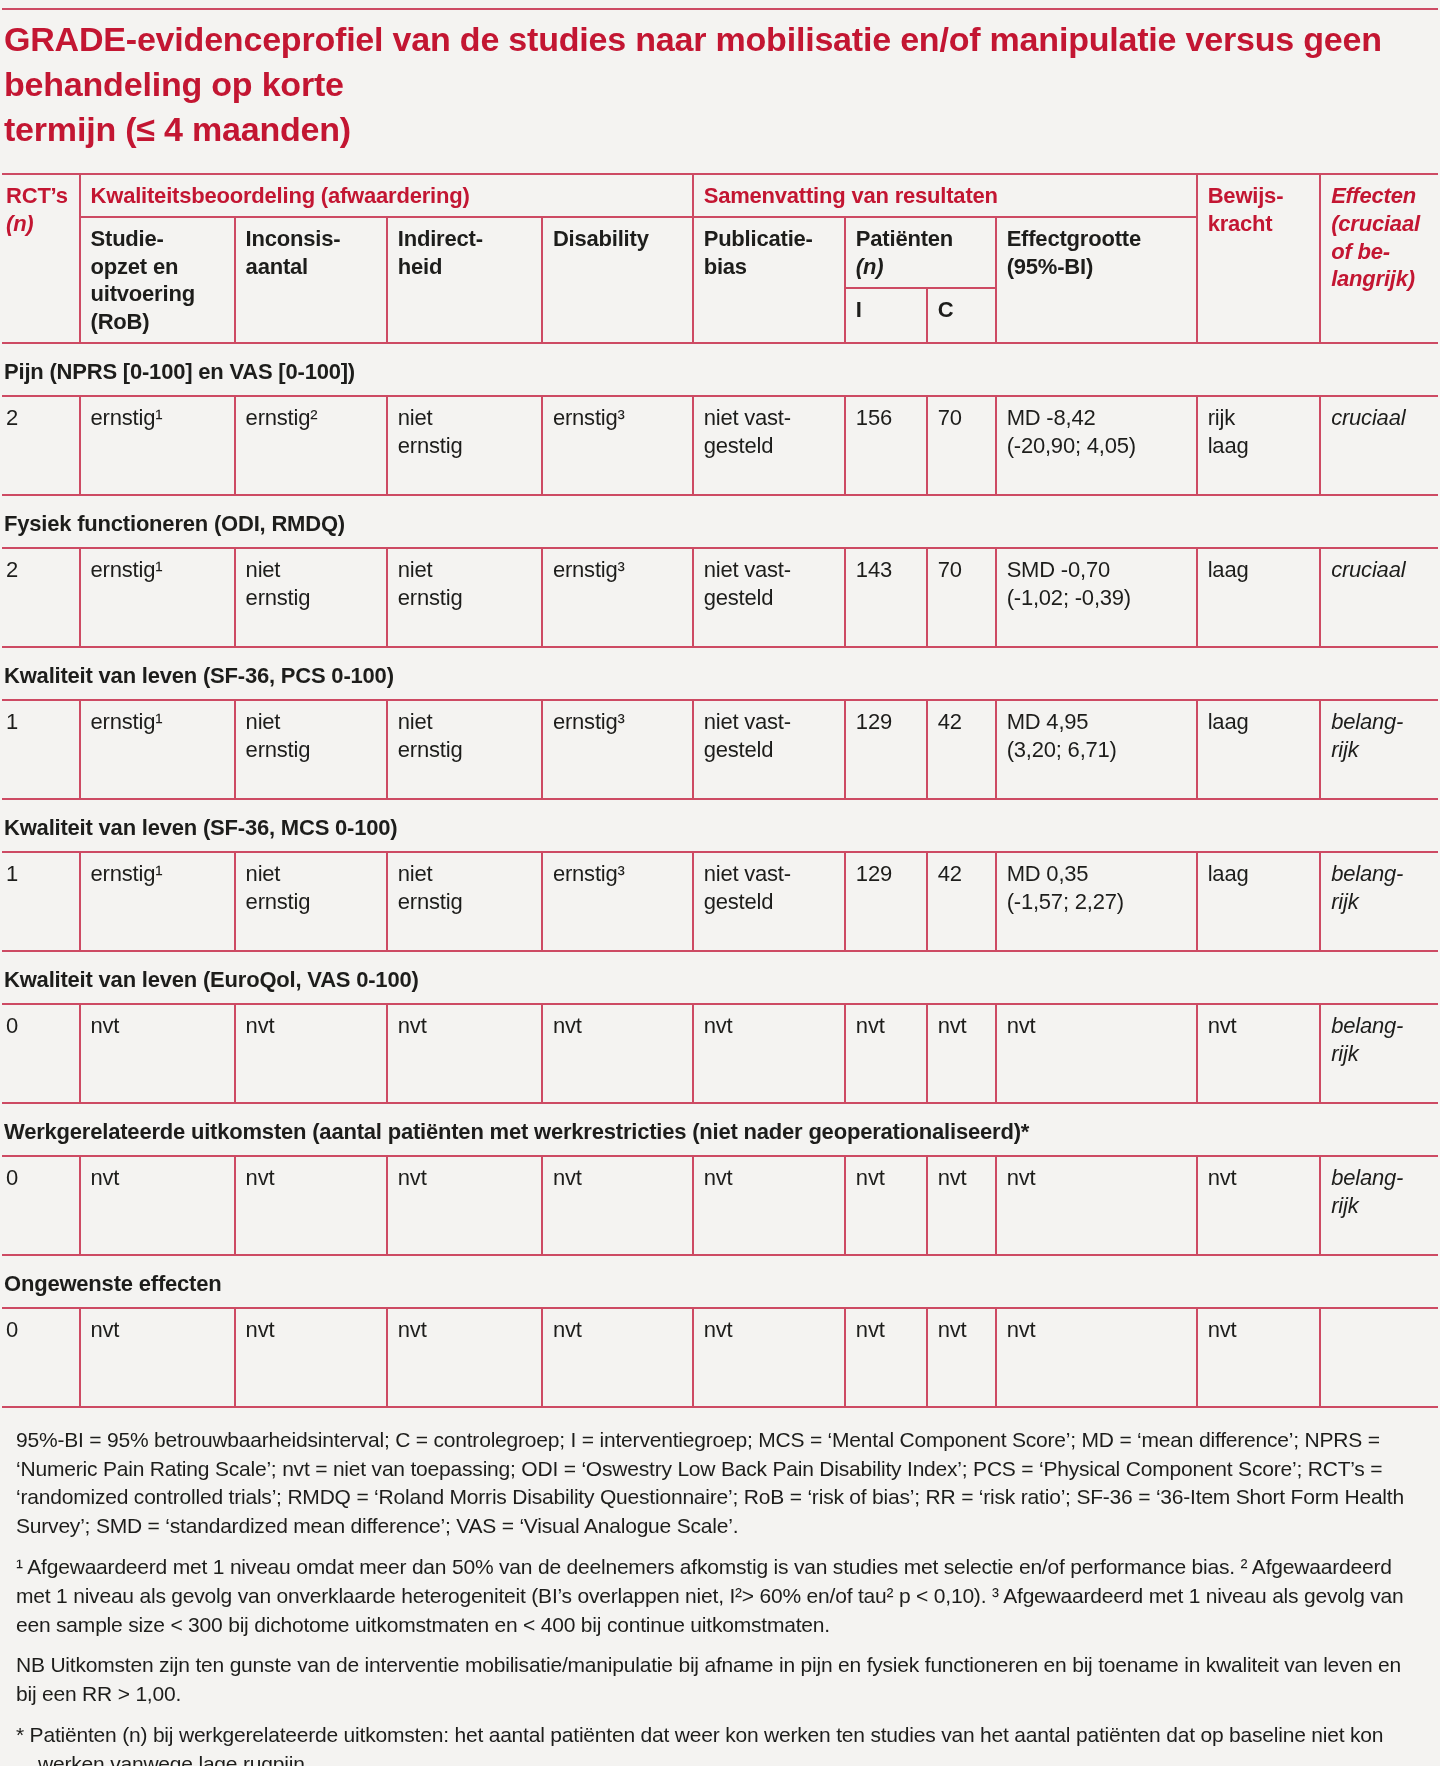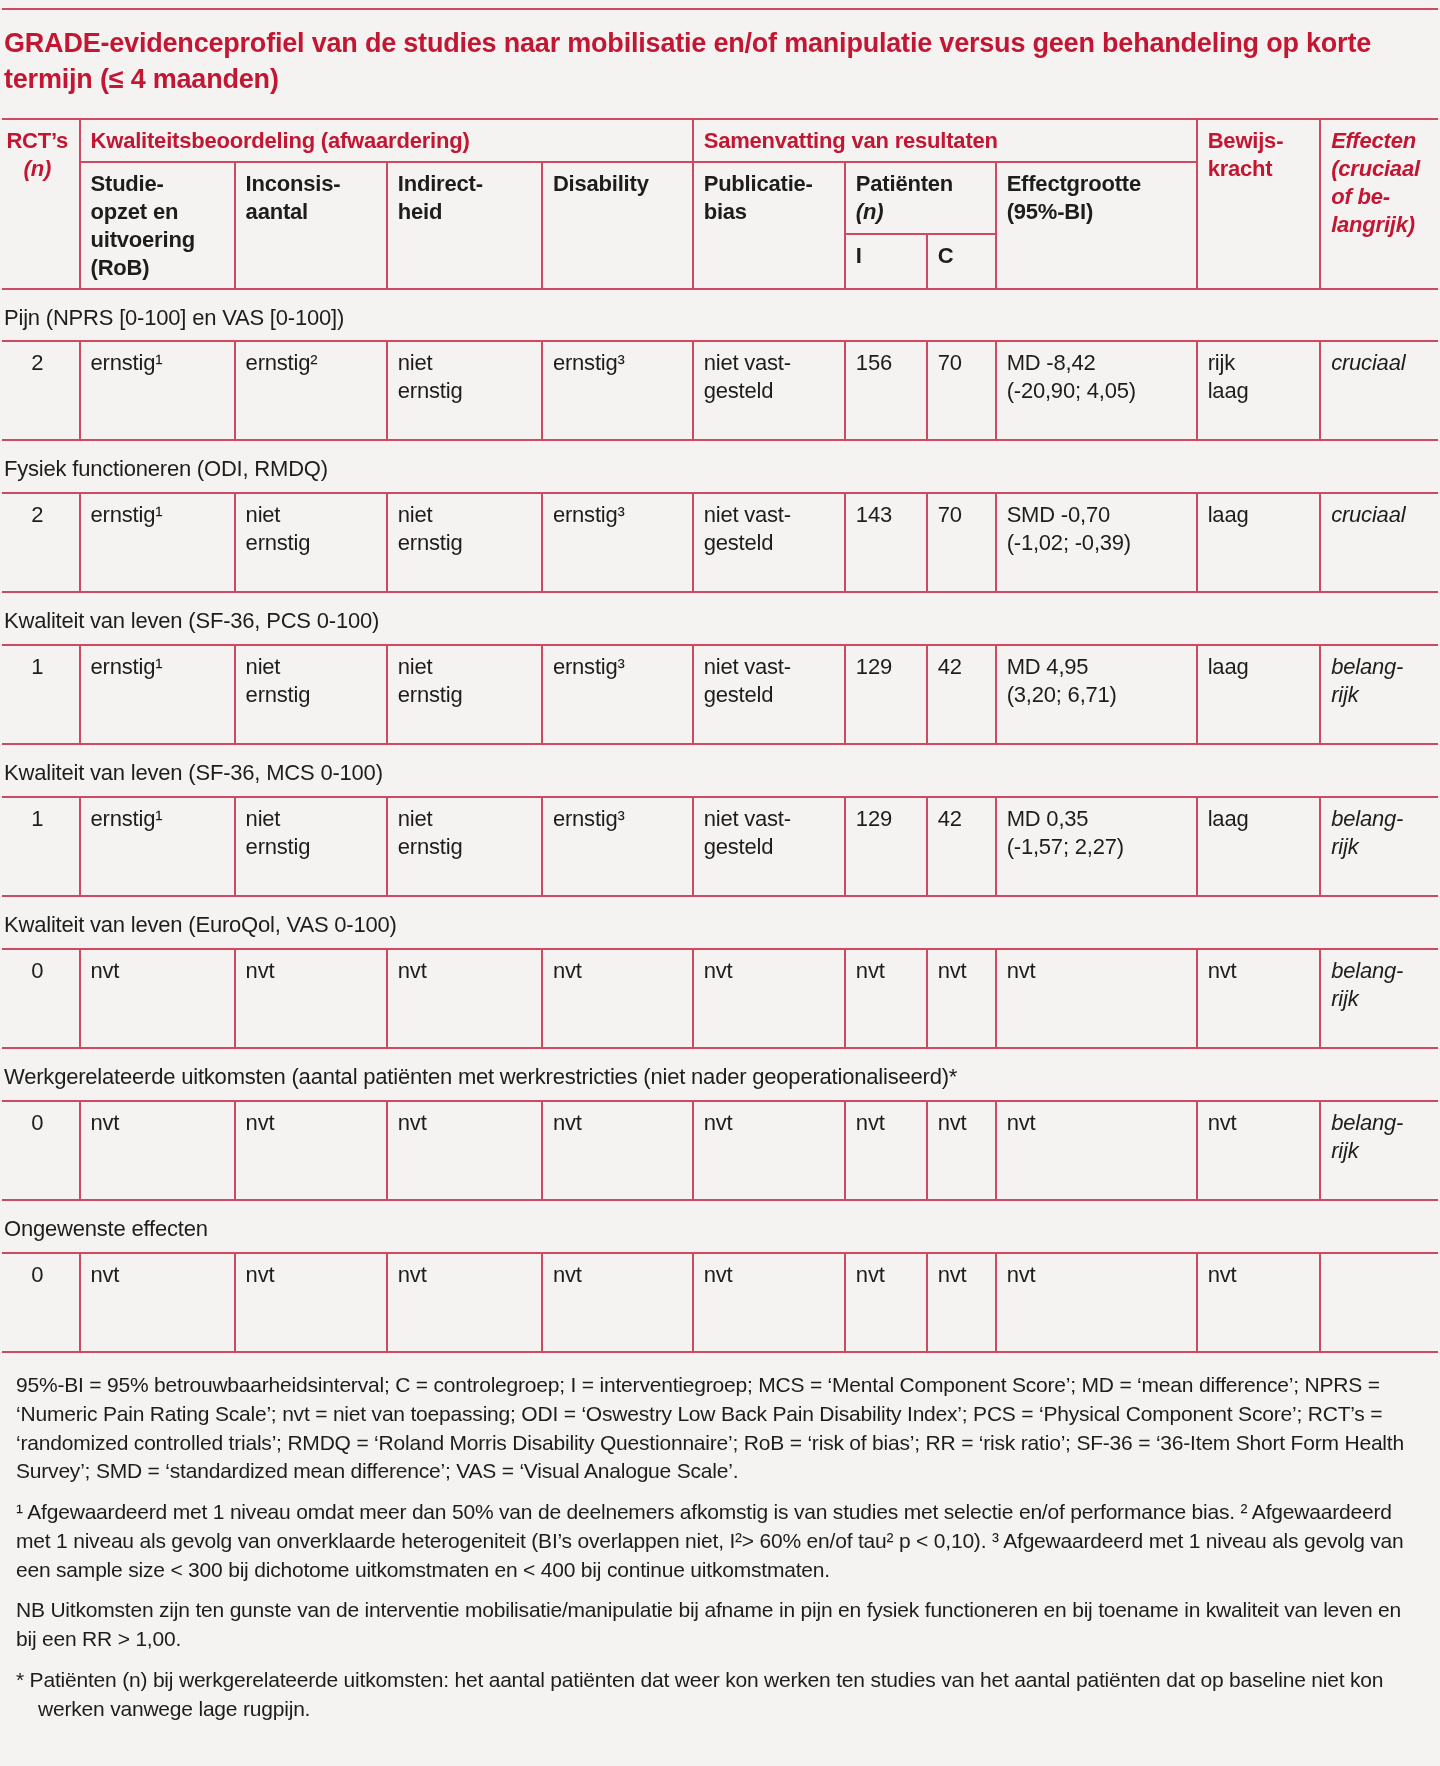--- a/index.html
+++ b/index.html
@@ -13,45 +13,45 @@
     width:1440px;min-height:1766px;box-sizing:border-box;
     padding:8px 2px 12px 2px;
     font-family:"Liberation Sans","DejaVu Sans",sans-serif;
     color:var(--ink);
     -webkit-font-smoothing:antialiased;
   }
   .rule{height:2px;background:var(--border);width:100%;}
   .rule.bottom{margin-top:44px;}
   .title{
     color:var(--red);
-    font-size:27px;line-height:1.33;font-weight:bold;
-    margin:16px 0 20px 0;padding-left:2px;
+    font-size:34px;line-height:1.33;font-weight:bold;
+    margin:7px 0 20px 0;padding-left:2px;
     white-space:pre-line;
     letter-spacing:-0.2px;
   }
   table.grade{border-collapse:collapse;width:100%;table-layout:fixed;}
   th,td{
     border:2px solid var(--border);
     vertical-align:top;text-align:left;
     font-size:22px;line-height:1.27;
     padding:7px 10px 6px 10px;
     white-space:pre-line;
     font-weight:normal;color:var(--ink);
     letter-spacing:-0.2px;
     overflow:hidden;
   }
   thead th{font-weight:bold;}
   th.red{color:var(--red);}
-  .first{border-left:0;padding-left:4px;text-align:center;}
+  .first{border-left:0;padding-left:4px;}
   .last{border-right:0;font-style:italic;}
   tr.hdr-ic th{height:40px;}
   tr.data-row td{height:84px;}
   td.section-heading{
     border:0;
-    font-weight:normal;font-size:22px;
+    font-weight:bold;font-size:22px;
     padding:14px 2px 9px 2px;height:auto;
     white-space:normal;
   }
   .it{font-style:italic;}
   .block{display:block;}
   .footnotes{margin-top:18px;padding:0 2px;}
   .footnotes p{
     margin:12px;font-size:21px;line-height:1.37;
     letter-spacing:-0.2px;
   }

